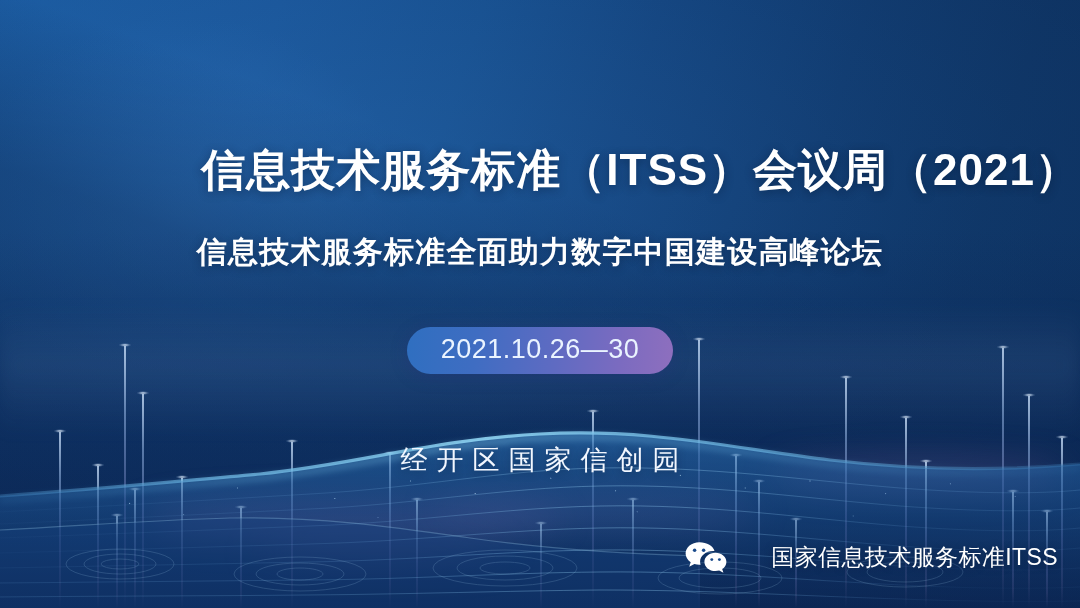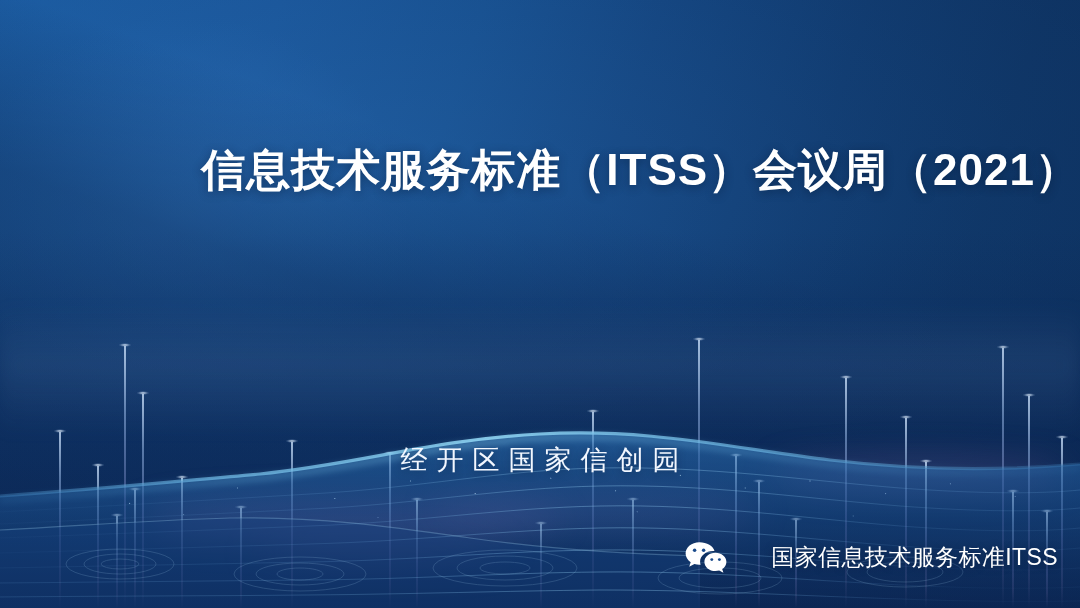--- a/index.html
+++ b/index.html
@@ -277,21 +277,25 @@
         <ellipse cx="905" cy="194" rx="38" ry="10"></ellipse>
       </g>
     </svg>
   </div>
   <div class="particles"></div>
 
   <div class="content">
 
     <div class="title">信息技术服务标准（ITSS）会议周（2021）</div>
 
-
+    <div class="subtitle">信息技术服务标准全面助力数字中国建设高峰论坛</div>
+
+    <div class="date-wrap">
+      <span class="date-pill">2021.10.26—30</span>
+    </div>
 
     <div class="venue">经开区国家信创园</div>
 
     <div class="watermark">
       <span class="wechat-icon">
         <svg viewBox="0 0 44 34" aria-hidden="true">
 
           <path d="M15.4 2.2C7.6 2.2 1.6 7.3 1.6 13.5c0 3.5 2 6.6 5.1 8.7l-1.5 4.5 5.2-2.6c1.6.5 3.3.7 5 .7.4 0 .8 0 1.2-.1-.3-.9-.5-1.9-.5-2.9 0-6 5.8-10.8 13-10.8.5 0 .9 0 1.4.1C29.3 6 22.9 2.2 15.4 2.2z" fill="#ffffff"></path>
           <circle cx="10.6" cy="10.2" r="1.75" fill="#1a4b8c"></circle>
           <circle cx="19.6" cy="10.2" r="1.75" fill="#1a4b8c"></circle>

